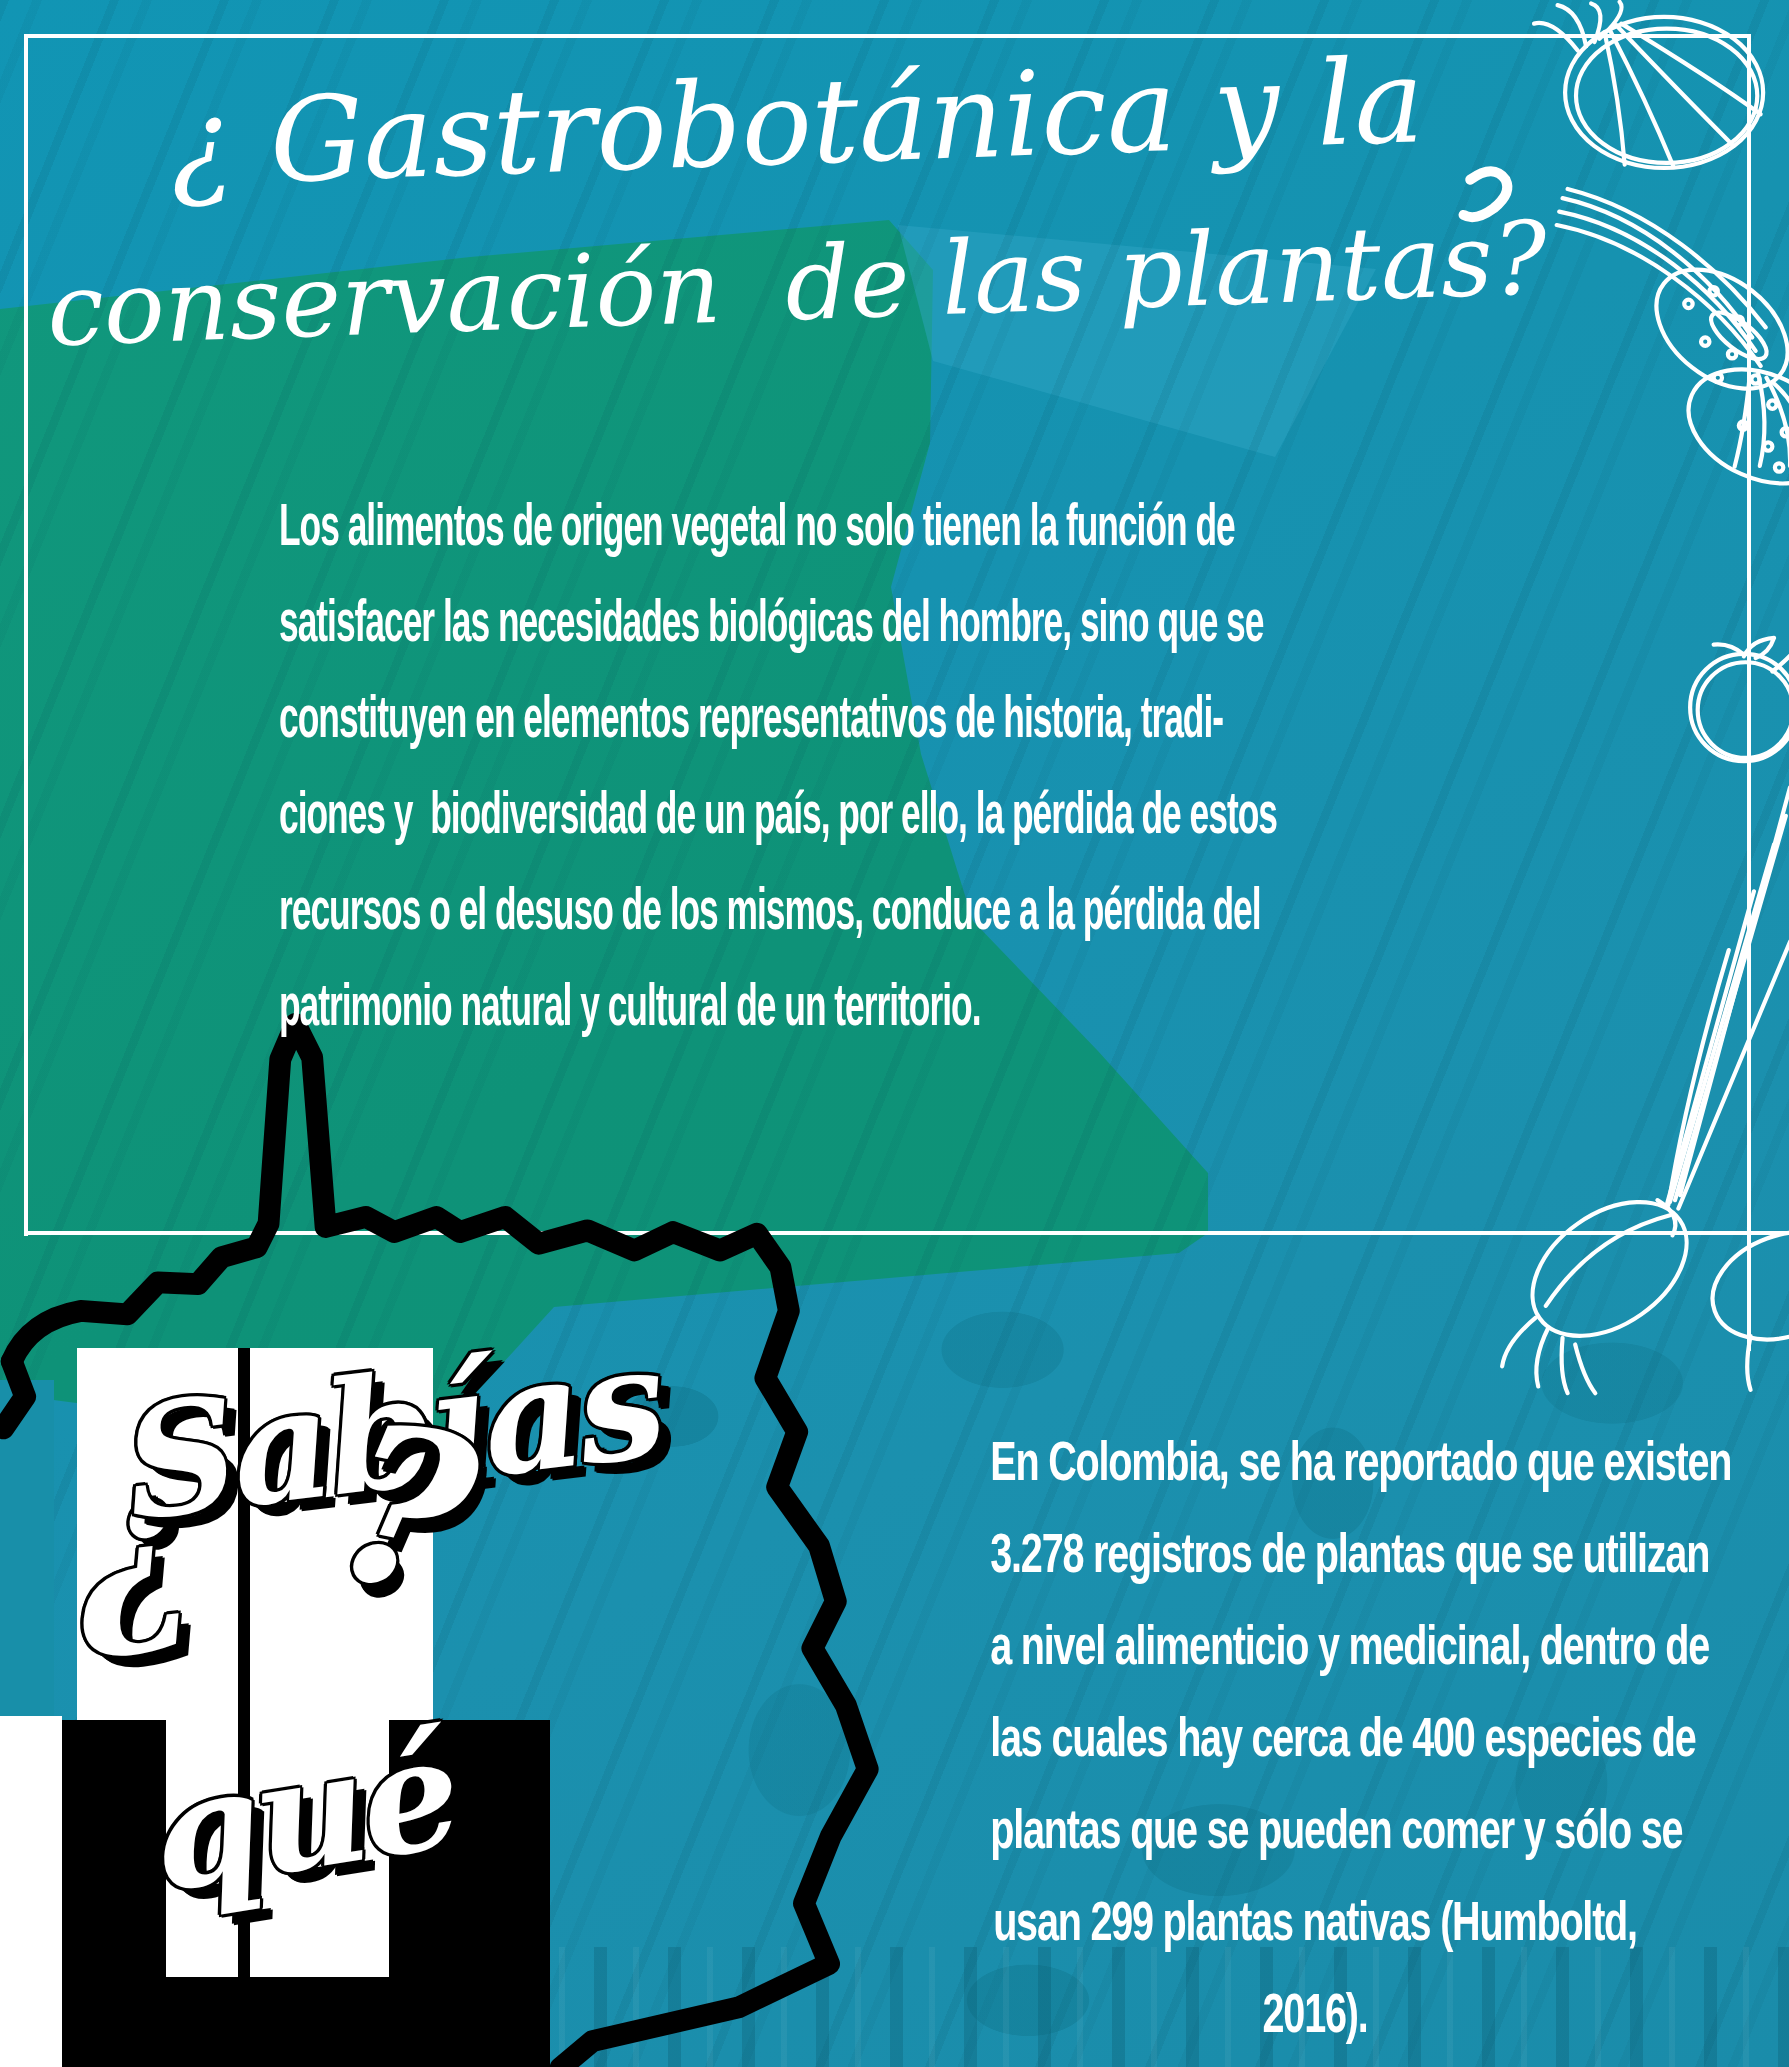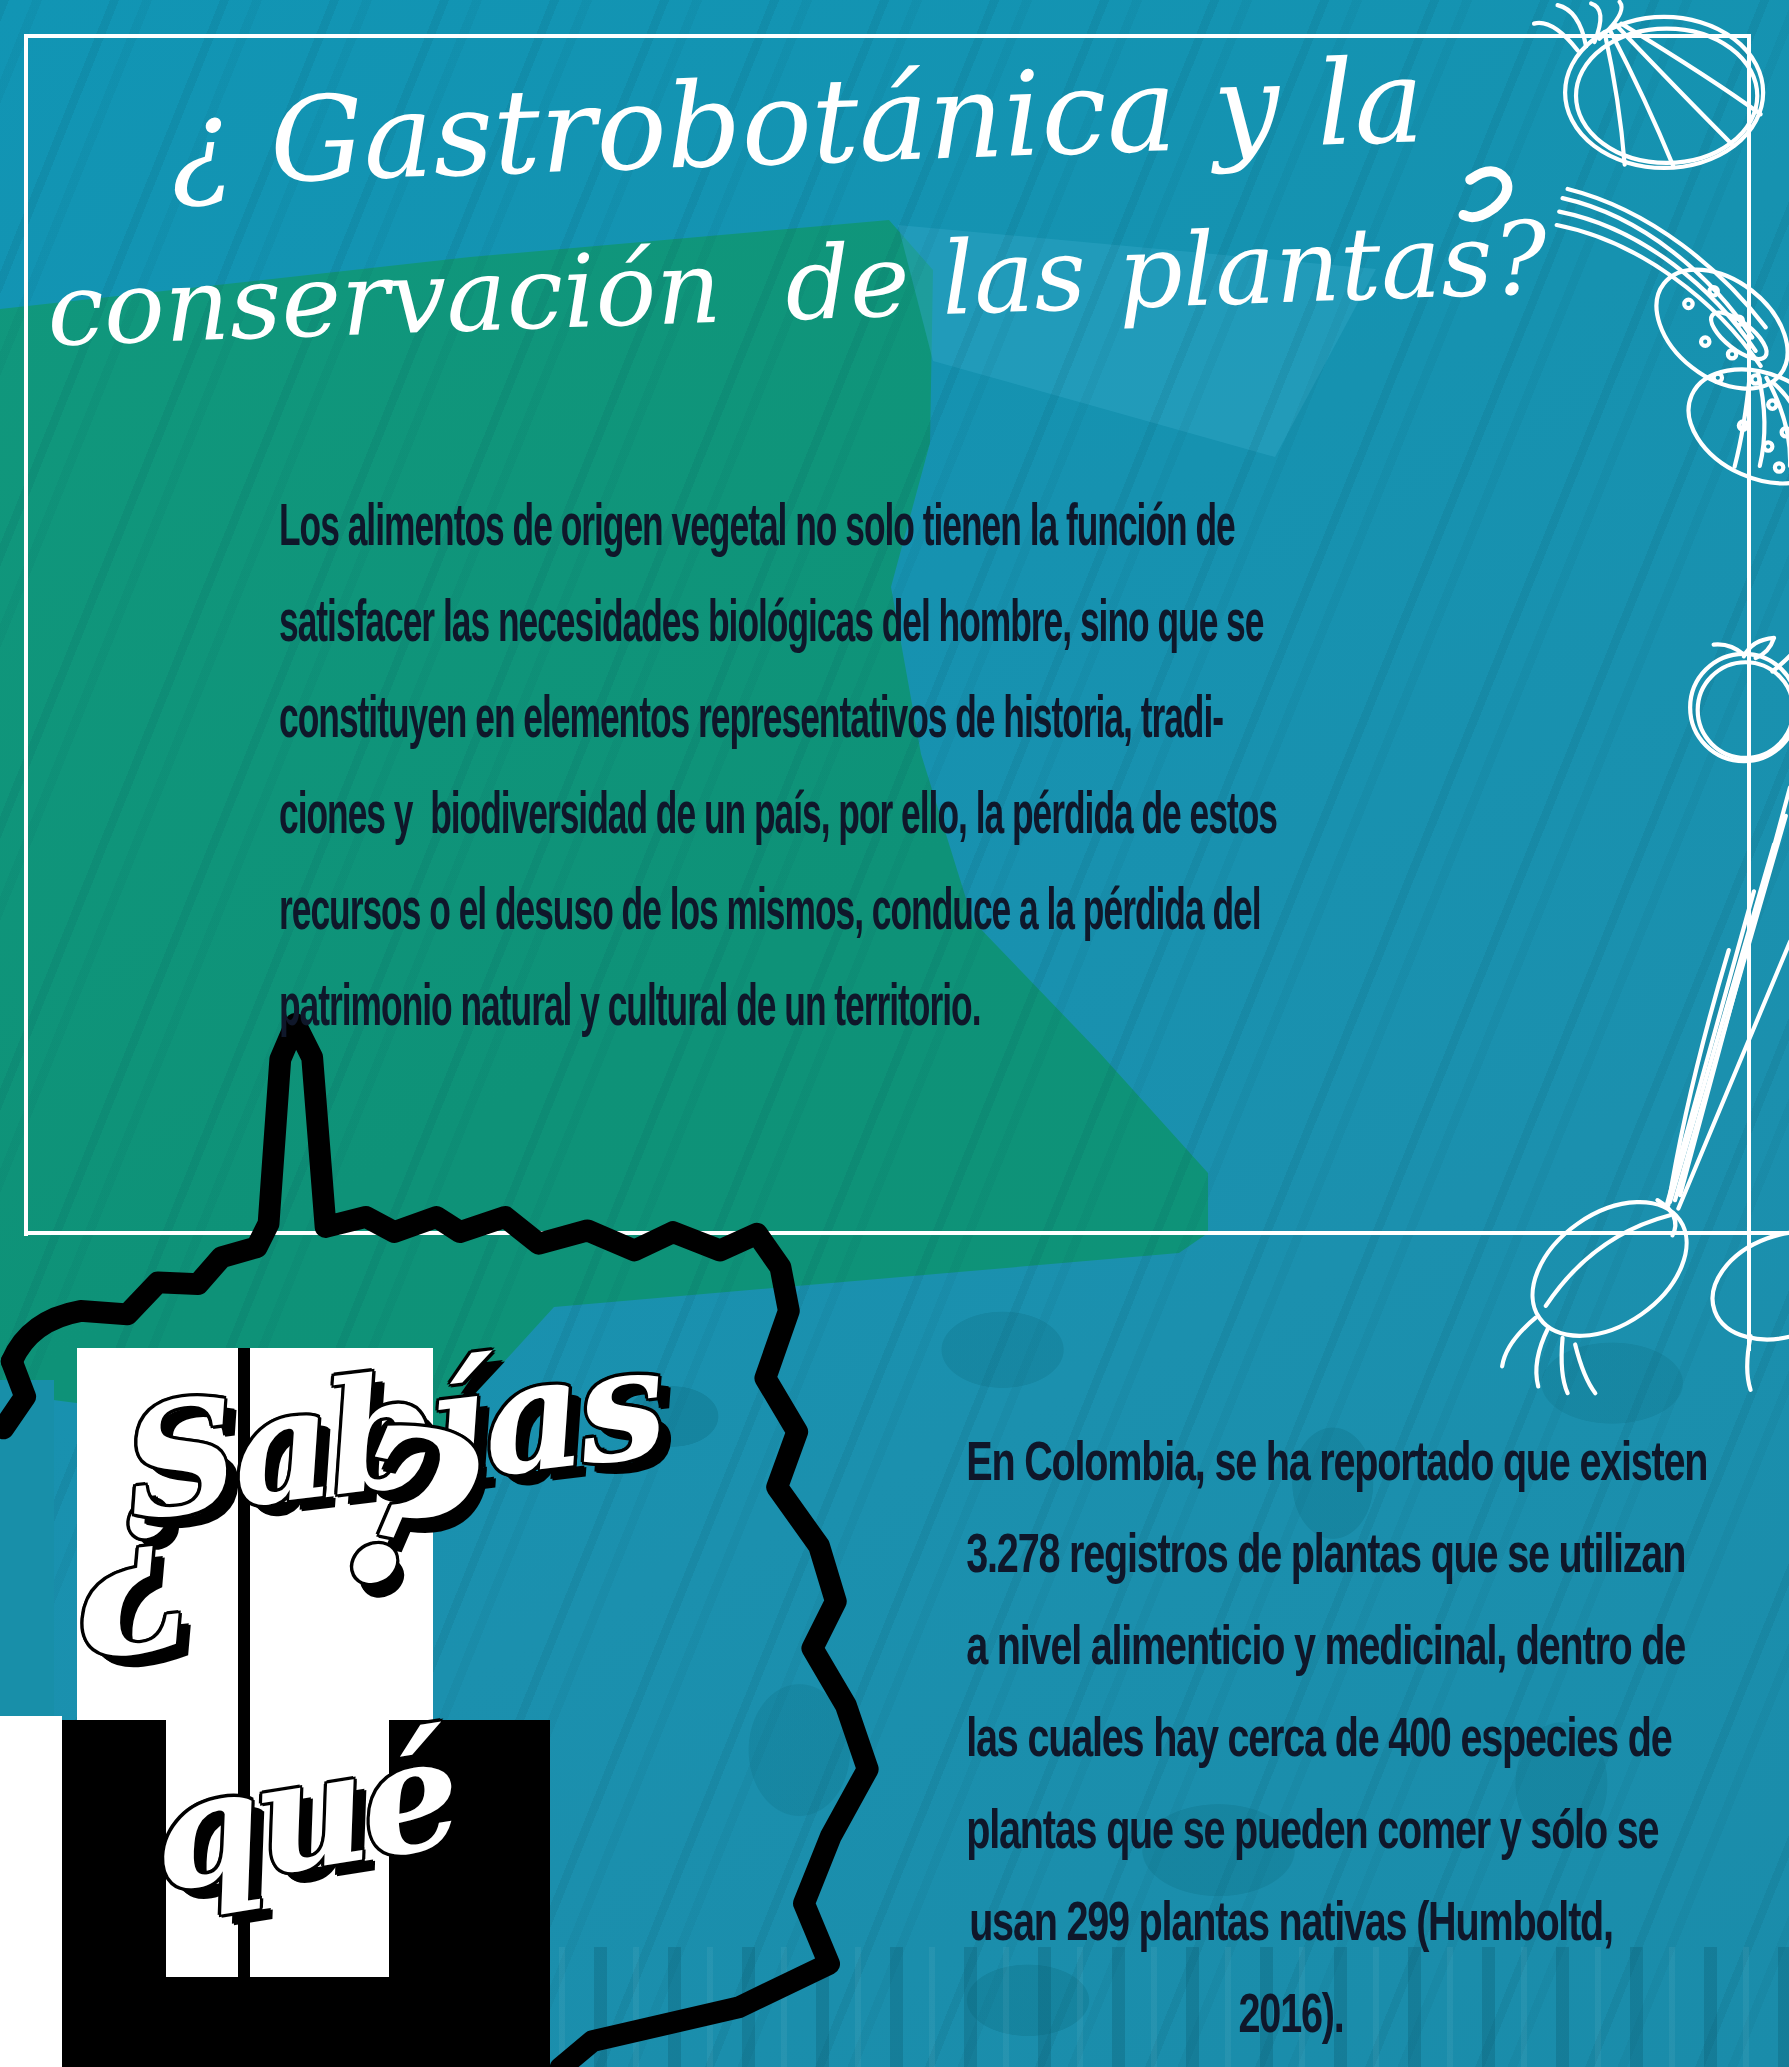--- a/index.html
+++ b/index.html
@@ -48,25 +48,25 @@
   .white-box{left:77px;top:1348px;width:356px;height:374px;background:#fff;z-index:6;}
   .black-mass{left:62px;top:1720px;width:488px;height:347px;background:#000;z-index:6;}
   .white-colA{left:166px;top:1720px;width:72px;height:257px;background:#fff;z-index:7;}
   .white-colB{left:250px;top:1720px;width:139px;height:257px;background:#fff;z-index:7;}
   .black-stripe{left:238px;top:1348px;width:11.7px;height:629px;background:#000;z-index:8;}
   
   .script{font-family:"DejaVu Serif","Liberation Serif",serif;font-style:italic;color:#fff;}
   .title-line{left:0;width:1594px;text-align:center;z-index:9;white-space:pre;transform:rotate(-2deg);}
   .title-1{top:54px;font-size:117px;}
   .title-2{top:225px;font-size:101px;}
-  .para{z-index:9;text-align:center;color:#0f172a;font-weight:bold;}
+  .para{z-index:9;text-align:center;color:#ffffff;font-weight:bold;}
   .para .ln{white-space:pre;letter-spacing:-1.7px;}
   .intro{left:71px;top:477px;width:1040px;}
   .intro .ln{font-size:59px;line-height:96px;transform:scaleX(.60);}
-  .fact{left:840px;top:1415px;width:902px;}
+  .fact{left:864px;top:1415px;width:902px;}
   .fact .ln{font-size:55px;line-height:92px;transform:scaleX(.72);}
   .sabias{z-index:10;font-weight:bold;white-space:pre;
     text-shadow:3.4px 0 0 #000,-3.4px 0 0 #000,0 3.4px 0 #000,0 -3.4px 0 #000,
       2.5px 2.5px 0 #000,-2.5px 2.5px 0 #000,2.5px -2.5px 0 #000,-2.5px -2.5px 0 #000,
       11px 12.6px 0 #000,9.2px 11px 0 #000;}
 </style>
 </head>
 <body>
 
 <div class="abs bg-base"></div>

